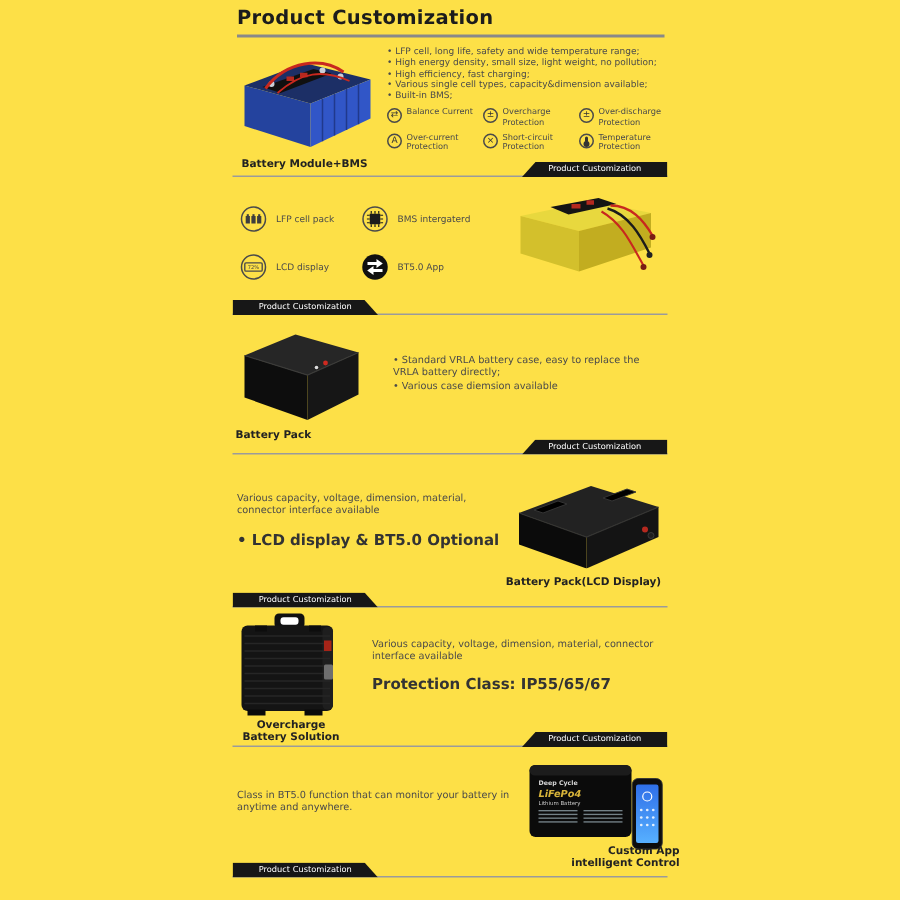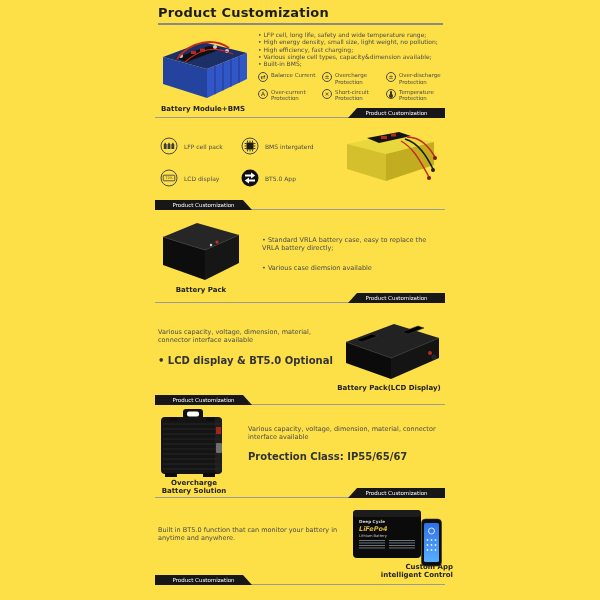--- a/index.html
+++ b/index.html
@@ -45,23 +45,23 @@
   .s2-grid{position:absolute;left:5px;top:12px;width:178px;display:grid;
            grid-template-columns:81px 97px;row-gap:14px;}
   .s2-item{display:flex;align-items:center;gap:6px;}
   .s2-lb{font-size:6px;color:#4a4a4a;white-space:nowrap;}
   .s2-img{position:absolute;left:188px;top:2px;}
   .s2-plabel{position:absolute;left:183px;top:62px;width:104px;text-align:center;}
 
   
   #s3{top:215px;height:88px;}
   .s3-img{position:absolute;left:2px;top:3px;}
-  .s3-plabel{position:absolute;left:2px;top:71px;width:88px;text-align:center;}
+  .s3-plabel{position:absolute;left:2px;top:71px;width:88px;text-align:left;}
   .s3-text{position:absolute;left:107px;top:22px;width:181px;}
-  .s3-b2{margin-top:13px;}
+  .s3-b2{margin-top:2px;}
 
   
   #s4{top:307px;height:98px;}
   .s4-text{position:absolute;left:3px;top:22px;width:178px;}
   .s4-bold{position:absolute;left:3px;top:48px;}
   .s4-img{position:absolute;left:189px;top:8px;}
   .s4-plabel{position:absolute;left:178px;top:77px;width:112px;text-align:center;}
 
   
   #s5{top:405px;height:93px;}
@@ -296,21 +296,21 @@
       </div>
       <div class="s5-text body-txt">Various capacity, voltage, dimension, material, connector interface available</div>
       <div class="s5-bold bold-txt">Protection Class: IP55/65/67</div>
       <div class="ribbon-row" style="top:83px">
         <div class="rline"></div>
         <div class="badge right">Product Customization</div>
       </div>
     </div>
 
     <div class="sec" id="s6">
-      <div class="s6-text body-txt">Built in BT5.0 function that can monitor your battery in anytime and anywhere.</div>
+      <div class="s6-text body-txt">Class in BT5.0 function that can monitor your battery in anytime and anywhere.</div>
       <svg class="s6-img" width="92" height="62" viewBox="0 0 92 62">
         <defs>
           <linearGradient id="pg" x1="0" y1="0" x2="0" y2="1">
             <stop offset="0" stop-color="#2f6fe8"></stop>
               <stop offset="1" stop-color="#57b0ff"></stop>
           </linearGradient>
         </defs>
         <rect x="2" y="4" width="68" height="48" rx="4" fill="#0b0b0b"></rect>
         <rect x="2" y="4" width="68" height="7" rx="3.5" fill="#1c1c1c"></rect>
         <text x="8" y="17" font-size="4.2" fill="#d8d8d8" font-weight="bold">Deep Cycle</text>

